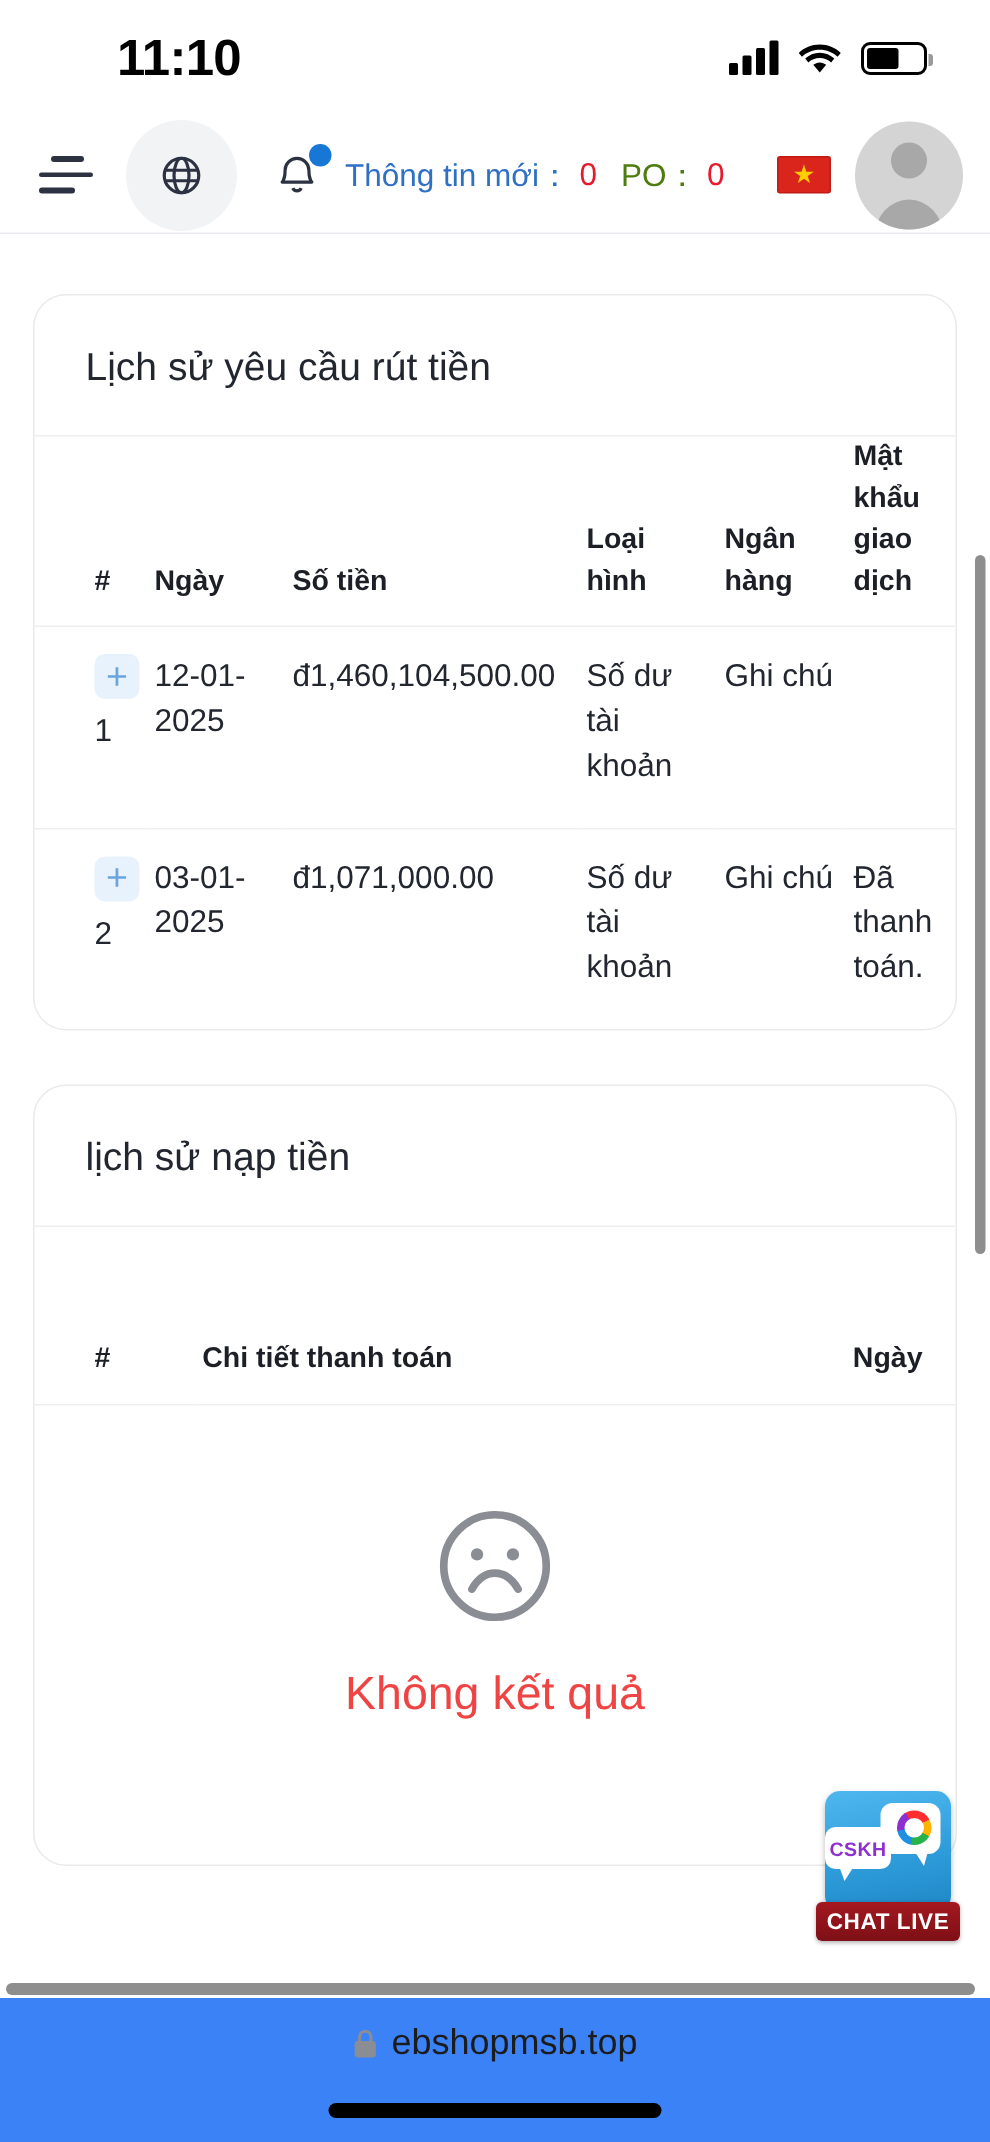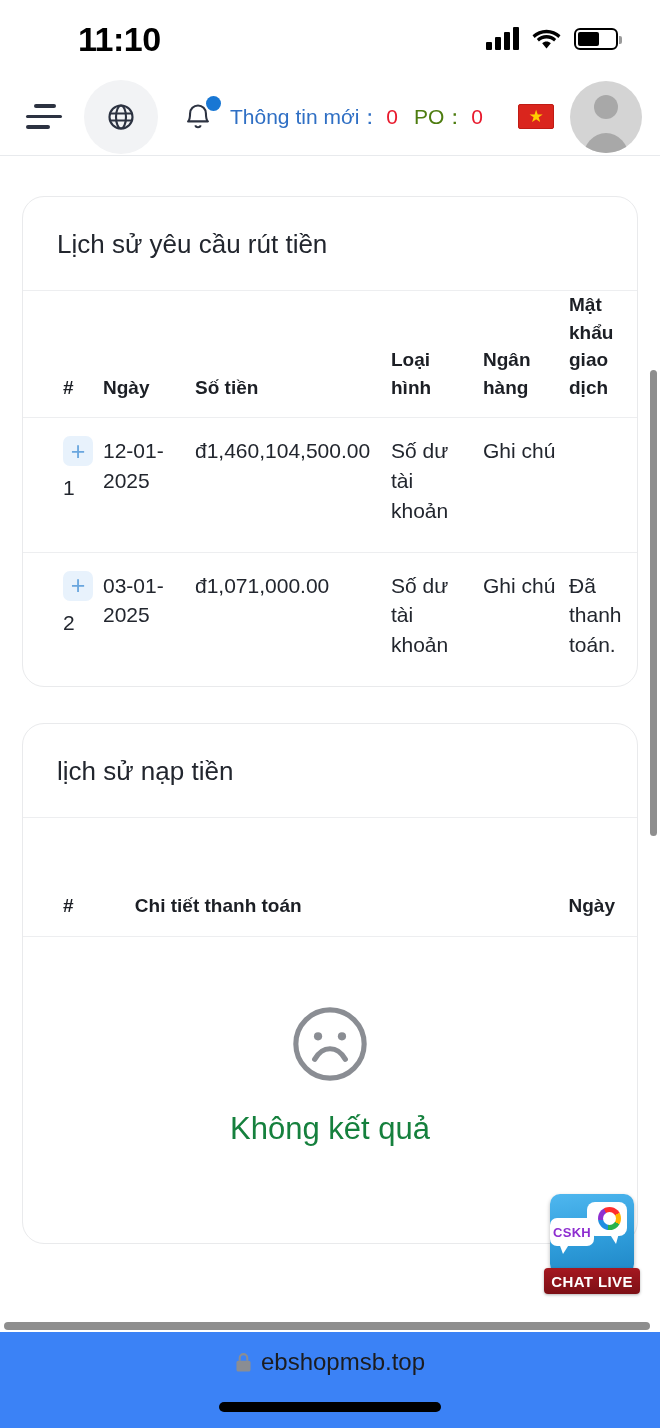--- a/index.html
+++ b/index.html
@@ -296,21 +296,21 @@
 
   .empty {
     padding: 66px 0 96px 0;
     display: flex;
     flex-direction: column;
     align-items: center;
     gap: 26px;
   }
   .empty-txt {
     font-size: 31px;
-    color: #15803d;
+    color: #ef4444;
   }
 
   
   .v-scroll {
     position: absolute;
     right: 3px;
     width: 7px;
     border-radius: 4px;
     background: #8e8e8e;
   }

